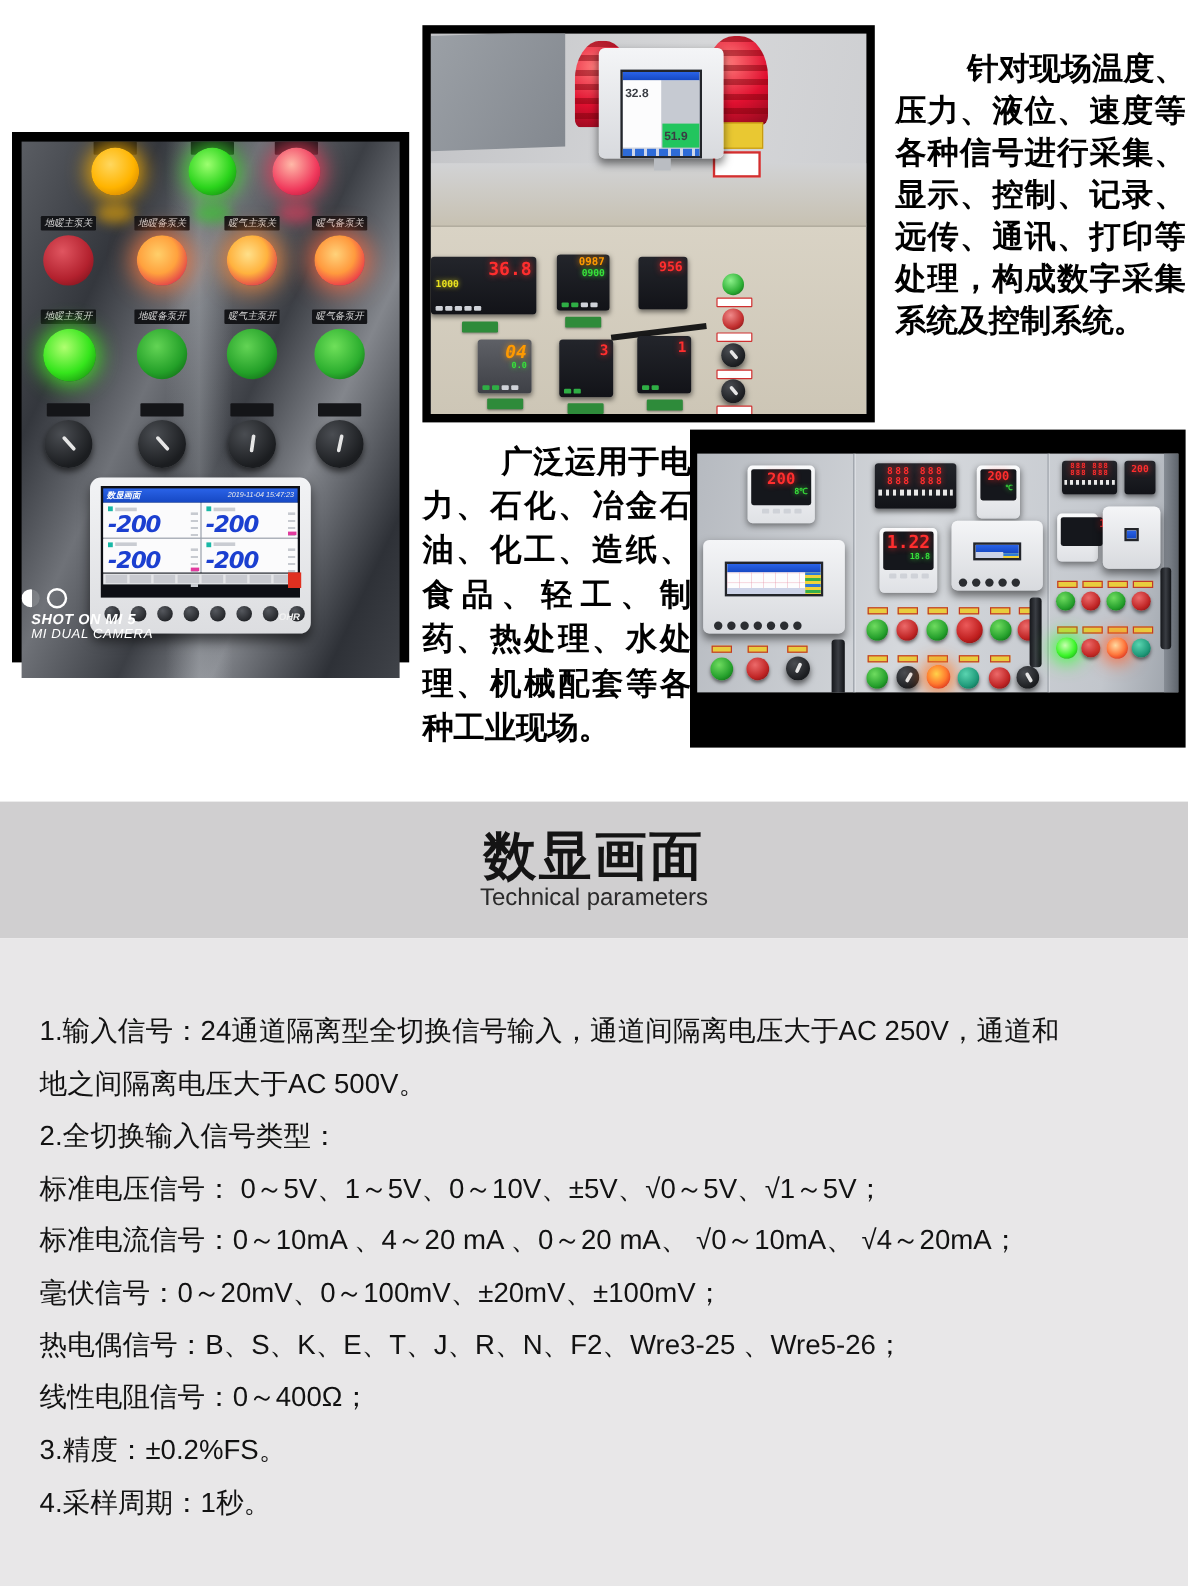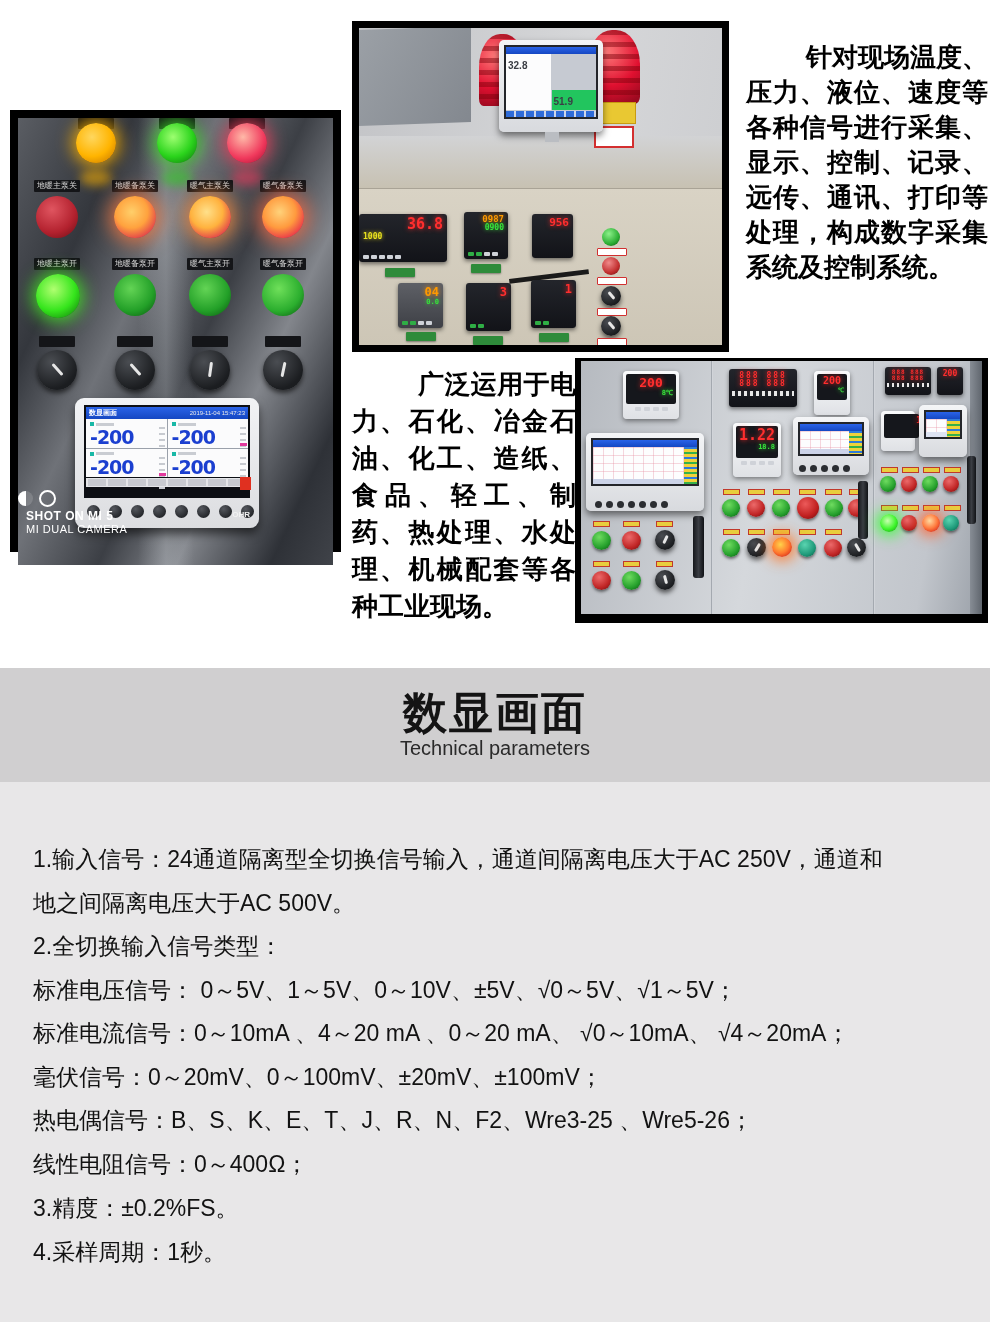--- a/index.html
+++ b/index.html
@@ -65,21 +65,21 @@
   .mbtns{position:absolute;bottom:3px;left:4px;display:flex;gap:2px;}
   .mb{width:6px;height:4px;background:#cfd2d8;border-radius:1px;}
   .mb.g{background:#2fae45;}
   .gtag{position:absolute;background:#2e8b3a;width:30px;height:9px;border-radius:1px;box-shadow:0 1px 2px rgba(0,0,0,.4);}
   .wtag{position:absolute;background:#fff;border:1px solid #d03030;width:28px;height:6px;border-radius:1px;}
   
   .wmeter{position:absolute;background:linear-gradient(#fafbfc,#dfe1e5);border-radius:4px;
           box-shadow:0 2px 5px rgba(0,0,0,.45);padding:3px;box-sizing:border-box;}
   .wmeter .scr{background:#15171c;border-radius:2px;padding:2px 3px;box-sizing:border-box;}
   .hmi{position:absolute;background:linear-gradient(#f4f5f7,#d8dade);border-radius:5px;
-       box-shadow:0 4px 7px rgba(0,0,0,.5);padding:5px;box-sizing:border-box;}
+       box-shadow:0 4px 7px rgba(0,0,0,.5);padding:18px;box-sizing:border-box;}
   .hmi .scr{position:relative;background:#dde3f2;height:70%;border:2px solid #23252a;box-sizing:border-box;overflow:hidden;}
   .hmi-head{height:7px;background:linear-gradient(#2a63e8,#1547c2);}
   .hmi-body{position:absolute;left:0;right:13px;top:7px;bottom:5px;background:#fdfdfe;
        background-image:repeating-linear-gradient(rgba(230,140,160,.35) 0 1px,transparent 1px 8px),
                         repeating-linear-gradient(90deg,rgba(230,140,160,.35) 0 1px,transparent 1px 10px);}
   .hmi-leg{position:absolute;right:0;top:7px;bottom:0;width:13px;background:#f0d23a;
        background-image:repeating-linear-gradient(#2e7bd8 0 2px,#f0d23a 2px 5px,#37b04a 5px 7px,#f0d23a 7px 10px);}
   .hmi-foot{position:absolute;left:0;right:13px;bottom:0;height:5px;background:#ccd3e8;}
   .hmi-btns{position:absolute;left:8%;bottom:3px;display:flex;gap:4px;}
   .hb{width:7px;height:7px;border-radius:50%;background:#2b2d31;}
@@ -98,21 +98,21 @@
   .banner-title{font-weight:bold;color:#141414;letter-spacing:2px;}
   .banner-sub{color:#2a2a2a;}
   .specs{position:absolute;left:0;width:100%;box-sizing:border-box;color:#121212;}
   .spec-line{white-space:nowrap;}
 </style>
 </head>
 <body>
 
 <div class="page">
 
-  <div class="photo" style="left:10px;top:110px;width:331px;height:442px;">
+  <div class="photo" style="left:10px;top:110px;width:331px;height:442px;font-style:italic;">
     <div class="pin metal" style="left:8px;top:8px;width:315px;height:447px;">
       <div class="metal-band"></div>
 
       <div class="tag blank" style="left:78px;top:0;"></div>
       <div class="tag blank" style="left:159px;top:0;"></div>
       <div class="tag blank" style="left:229px;top:0;"></div>
       <div class="lamp" style="left:58px;top:5px;width:40px;height:40px;background:radial-gradient(circle at 40% 35%,#ffd75e,#ffb400 55%,#c77700 95%);box-shadow:0 0 16px 4px rgba(255,180,0,.8);"></div>
       <div class="lamp" style="left:139px;top:5px;width:40px;height:40px;background:radial-gradient(circle at 40% 35%,#9dff70,#2bd41c 55%,#0e7d0c 95%);box-shadow:0 0 16px 4px rgba(60,220,40,.8);"></div>
       <div class="lamp" style="left:209px;top:5px;width:40px;height:40px;background:radial-gradient(circle at 40% 35%,#ffb9a8,#f0395c 60%,#b01236 95%);box-shadow:0 0 16px 4px rgba(240,60,90,.8);"></div>
       <div class="refl" style="left:62px;top:52px;width:32px;height:16px;background:#ffb400;"></div>
@@ -297,21 +297,21 @@
       <div class="knob" style="left:242px;top:258px;width:20px;height:20px;">
           <span class="ptr" style="height:9px;margin-top:-5px;transform:rotate(-40deg);"></span>
         </div>
       <div class="wtag" style="left:238px;top:280px;"></div>
       <div class="knob" style="left:242px;top:288px;width:20px;height:20px;">
           <span class="ptr" style="height:9px;margin-top:-5px;transform:rotate(-40deg);"></span>
         </div>
       <div class="wtag" style="left:238px;top:310px;"></div>
 
       <div class="meter light" style="left:39px;top:255px;width:45px;height:45px;">
-        <span class="seg orange" style="font-size:12px;">04</span>
+        <span class="seg orange" style="font-size:15px;font-style:italic;">04</span>
         <span class="seg green" style="font-size:7px;">0.0</span>
         <div class="mbtns">
             <span class="mb g"></span>
             <span class="mb g"></span>
             <span class="mb"></span>
             <span class="mb"></span>
           </div>
       </div>
       <div class="gtag" style="left:47px;top:304px;"></div>
 
@@ -334,21 +334,21 @@
       </div>
       <div class="gtag" style="left:180px;top:305px;"></div>
     </div>
   </div>
 
   <div class="intro" style="left:746px;top:40px;width:242px;font-size:26px;line-height:35px;text-indent:60px;">针对现场温度、压力、液位、速度等各种信号进行采集、显示、控制、记录、远传、通讯、打印等处理，构成数字采集系统及控制系统。</div>
 
   <div class="intro" style="left:352px;top:366px;width:224px;font-size:26px;line-height:37px;text-indent:66px;">广泛运用于电力、石化、冶金石油、化工、造纸、食品、轻工、制药、热处理、水处理、机械配套等各种工业现场。</div>
 
   <div class="photo" style="left:575px;top:358px;width:413px;height:265px;">
-    <div class="pin" style="left:6px;top:3px;width:401px;height:253px;background:linear-gradient(100deg,#b6bac0,#d5d8dc 45%,#c2c6cc 85%,#9aa0a8);">
+    <div class="pin" style="left:6px;top:20px;width:401px;height:199px;background:linear-gradient(100deg,#b6bac0,#d5d8dc 45%,#c2c6cc 85%,#9aa0a8);">
       <div class="seam" style="left:130px;"></div>
       <div class="seam" style="left:292px;"></div>
       <div class="abs" style="right:0;top:0;bottom:0;width:12px;background:linear-gradient(90deg,#878d95,#5f656d);"></div>
 
       <div class="wmeter" style="left:42px;top:10px;width:56px;height:48px;">
         <div class="scr" style="height:30px;">
           <span class="seg red" style="font-size:13px;text-align:center;">200</span>
           <span class="seg green" style="font-size:7px;">8℃</span>
         </div>
         <div style="display:flex;gap:3px;margin-top:3px;justify-content:center;">

